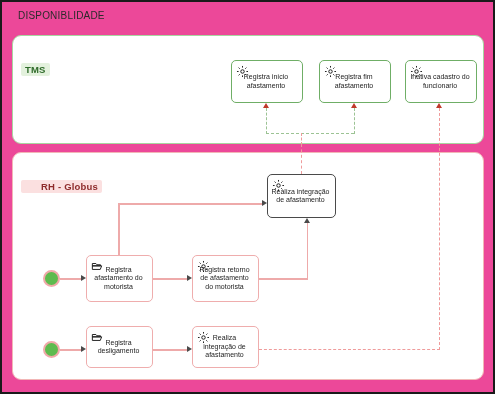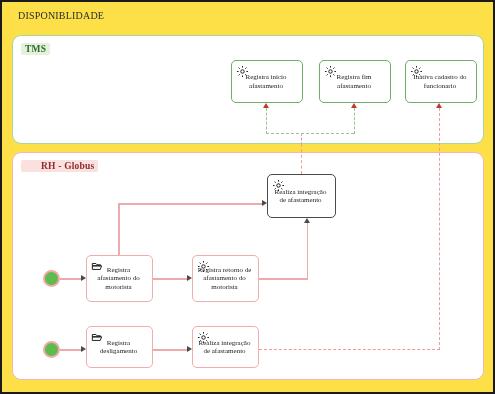--- a/index.html
+++ b/index.html
@@ -1,28 +1,28 @@
 <!DOCTYPE html>
 <html><head>
 <meta charset="utf-8">
 <style>
   html,body{margin:0;padding:0;background:#ffffff;}
   body{font-family:"Liberation Sans","DejaVu Sans",sans-serif;}
-  #canvas{position:relative;width:495px;height:394px;background:#fde047;
-          border:2px solid #1a1a1a;box-sizing:border-box;overflow:hidden;font-family:Liberation Serif, serif;}
+  #canvas{position:relative;width:495px;height:394px;background:#ec4899;
+          border:2px solid #1a1a1a;box-sizing:border-box;overflow:hidden;}
 
   #diagram-title{position:absolute;left:16px;top:8px;font-size:10px;color:#2b2b2b;
                  letter-spacing:.2px;white-space:nowrap;}
 
   .pool{position:absolute;box-sizing:border-box;border-radius:9px;background:#ffffff;}
   #pool-tms{left:10px;top:33px;width:472px;height:109px;border:1.5px solid #a8d6a0;}
   #pool-rh {left:10px;top:150px;width:472px;height:228px;border:1.5px solid #f2b6b6;}
 
   .pool-label{position:absolute;font-size:9.5px;font-weight:bold;padding:1px 4px;
-              border-radius:2px;white-space:nowrap;letter-spacing:.2px;}
+              border-radius:2px;white-space:nowrap;letter-spacing:.2px;margin-top:20px;}
   #pool-tms-label{left:8px;top:7px;color:#2f6b2a;background:#e3f1dd;}
   #pool-rh-label {left:8px;top:7px;color:#8e2c2c;background:#fbe0e0;padding-left:20px;}
 
   .task{position:absolute;box-sizing:border-box;background:#ffffff;border-radius:5px;
         display:flex;align-items:center;justify-content:flex-end;padding:3px 5px 3px 3px;}
   .task.tms{border:1.3px solid #6fae66;}
   .task.rh {border:1.3px solid #efadad;}
   .task.rh-dark{border:1.3px solid #4a4a4a;}
   .task-label{font-size:7px;line-height:8.5px;color:#1c1c1c;text-align:center;
               flex:1;word-wrap:break-word;}

